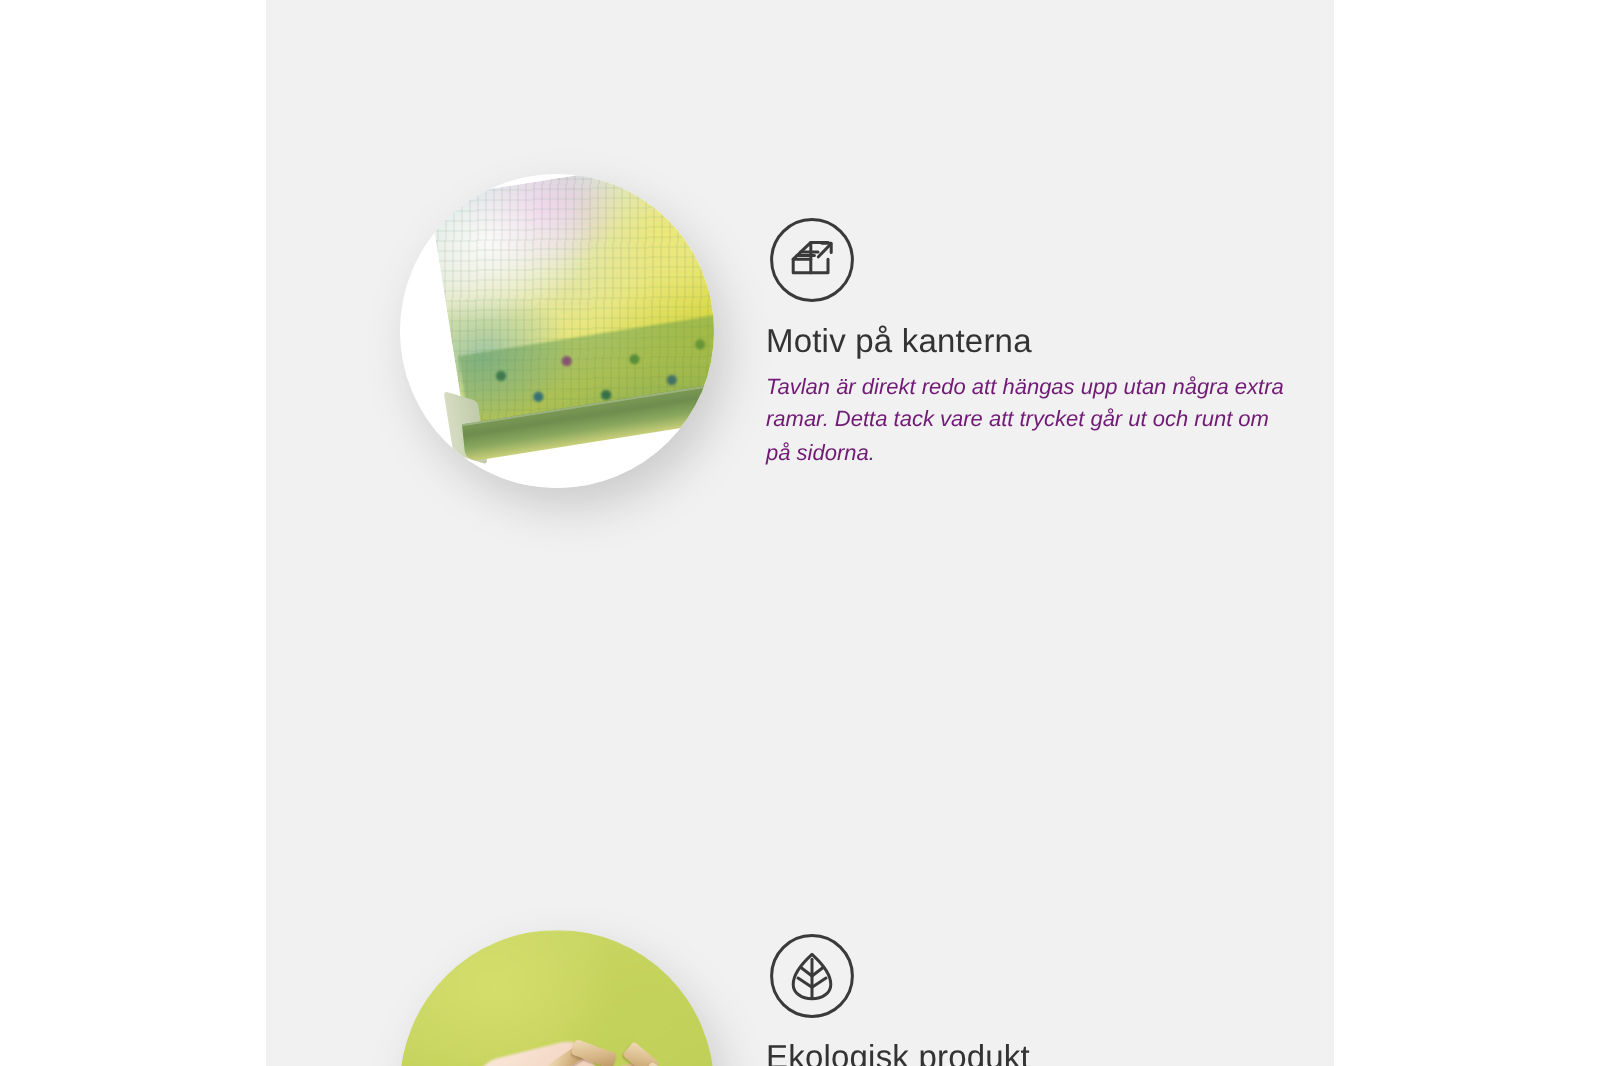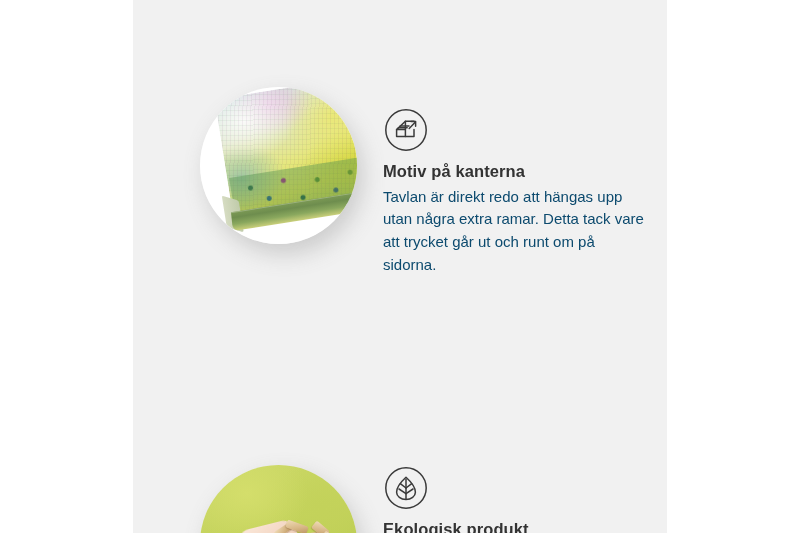--- a/index.html
+++ b/index.html
@@ -198,32 +198,33 @@
   .feature-icon {
     display: block;
     width: 44px;
     height: 44px;
     margin: 0 0 9px 1px;
   }
 
   .feature-title {
     margin: 0 0 4px 0;
     font-size: 16.5px;
-    font-weight: 700;
+    font-weight: 400;
     line-height: 1.25;
     color: #333333;
     letter-spacing: .1px;
   }
 
   .feature-desc {
     margin: 0;
-    font-size: 15px;
+    font-size: 11px;
     line-height: 1.52;
-    color: #0c4a6e;
+    color: #701a75;
     max-width: 262px;
+    font-style: italic;
   }
 </style>
 </head>
 <body>
 
 <div class="page">
 
   <div class="panel">
 
     <div class="feature feature-1">

